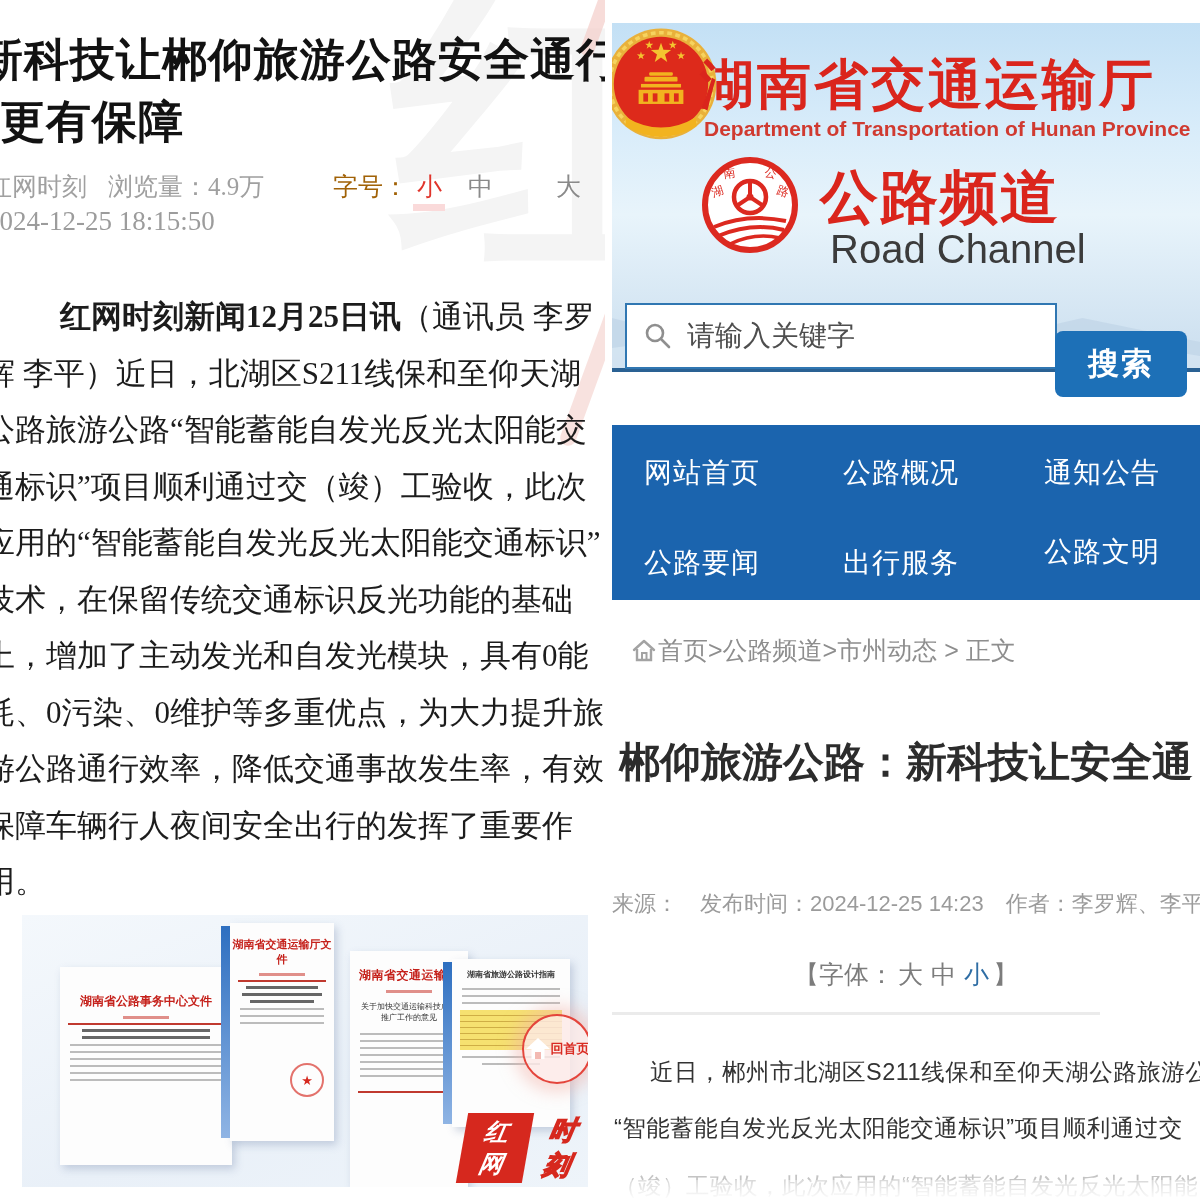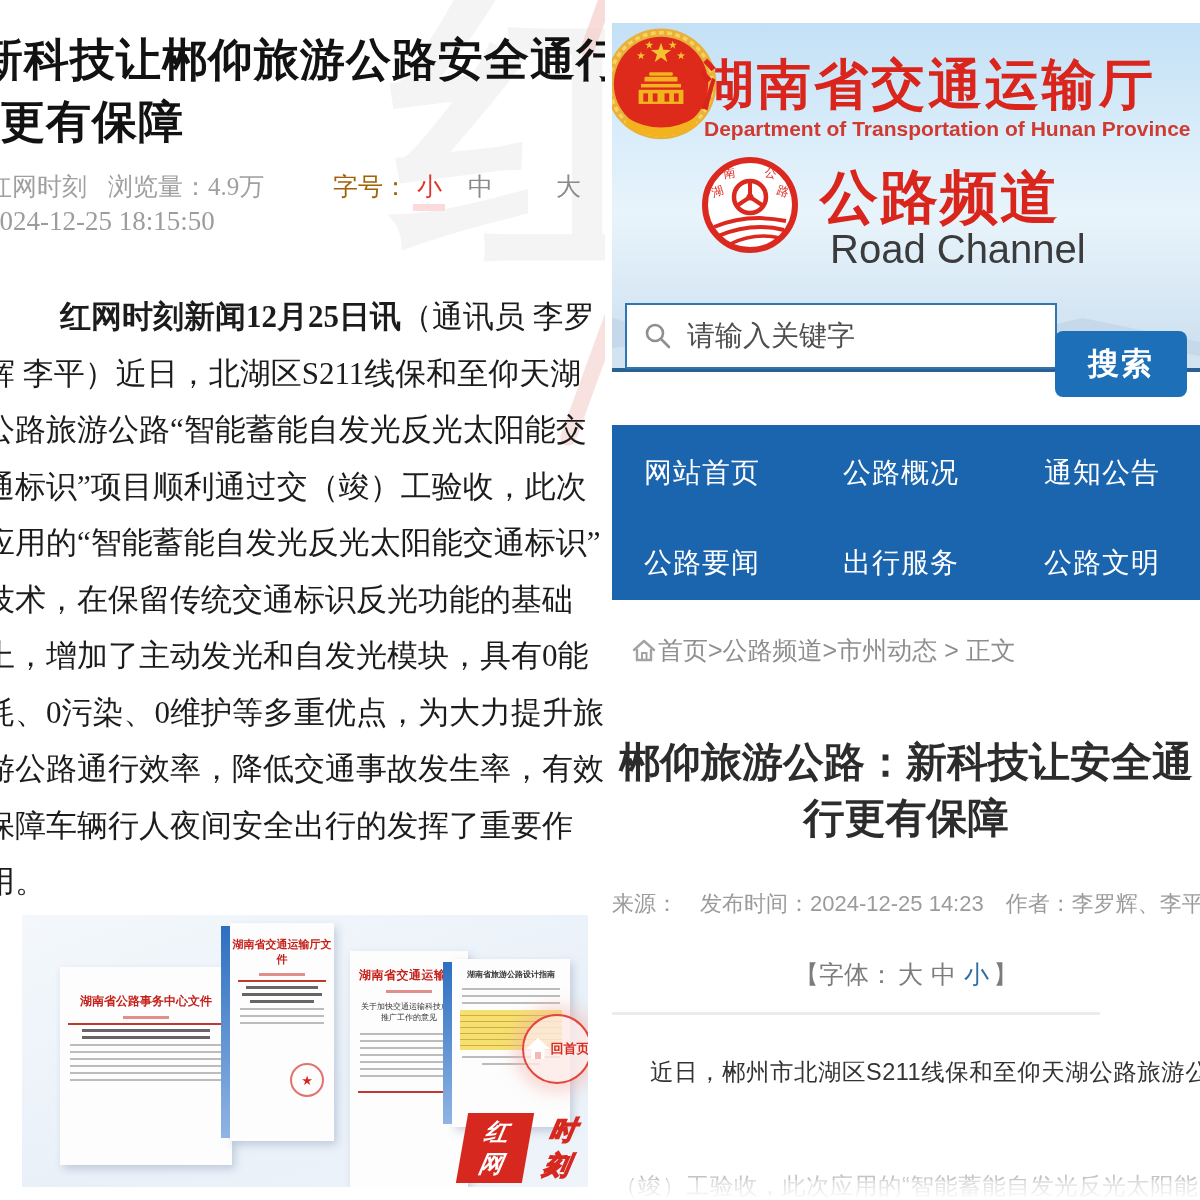--- a/index.html
+++ b/index.html
@@ -271,43 +271,43 @@
       </div>
       <button class="s-btn">搜索</button>
     </div>
 
     <div class="nav">
       <div class="nav-item" style="left:32px;top:29px;">网站首页</div>
       <div class="nav-item" style="left:231px;top:29px;">公路概况</div>
       <div class="nav-item" style="left:432px;top:29px;">通知公告</div>
       <div class="nav-item" style="left:32px;top:119px;">公路要闻</div>
       <div class="nav-item" style="left:231px;top:119px;">出行服务</div>
-      <div class="nav-item" style="left:432px;top:119px;">公路文明</div>
+      <div class="nav-item" style="left:432px;top:108px;">公路文明</div>
     </div>
 
     <div class="crumb">
       <svg width="28" height="28" viewBox="0 0 28 28">
         <path d="M4,13 L14,4 L24,13" fill="none" stroke="#a3a3a3" stroke-width="2.4" stroke-linecap="round" stroke-linejoin="round"></path>
         <path d="M7,12 V23 H21 V12" fill="none" stroke="#a3a3a3" stroke-width="2.4"></path>
         <rect x="12" y="16" width="4.5" height="7" fill="none" stroke="#a3a3a3" stroke-width="2"></rect>
       </svg>
       <span class="crumb-text">首页&gt;公路频道&gt;市州动态 &gt; 正文</span>
     </div>
 
     <div class="r-title">
       <div>郴仰旅游公路：新科技让安全通</div>
-      <div>行更有保障</div>
     </div>
 
     <div class="r-meta">来源：　发布时间：2024-12-25 14:23　作者：李罗辉、李平</div>
 
     <div class="r-fontrow">
       <span style="margin:0;">【字体：</span><span>大</span><span>中</span><span class="blue">小</span><span style="margin:0;">】</span>
     </div>
 
     <div class="r-divider"></div>
 
     <div class="r-line" style="left:38px;top:1056px;">近日，郴州市北湖区S211线保和至仰天湖公路旅游公路</div>
+    <div class="r-line" style="left:2px;top:1112px;">“智能蓄能自发光反光太阳能交通标识”项目顺利通过交</div>
     <div class="r-line" style="left:2px;top:1170px;color:#c4c4c4;">（竣）工验收，此次应用的“智能蓄能自发光反光太阳能</div>
     <div class="r-fade"></div>
   </div>
 
 </div>
 
 </body></html>

